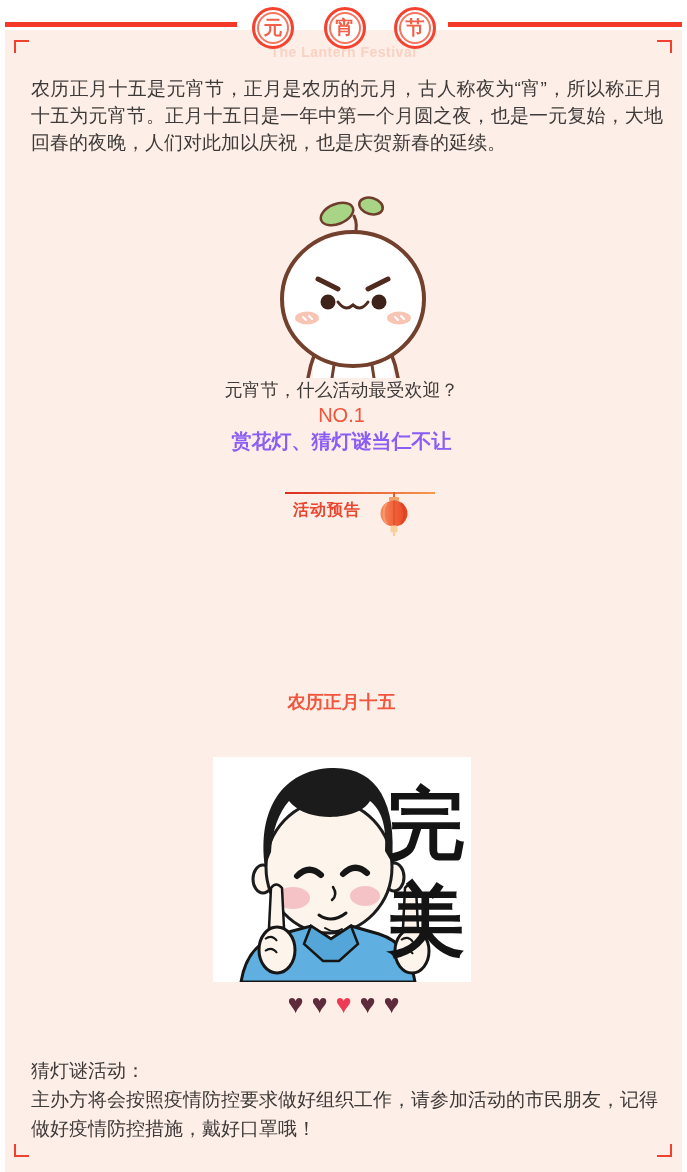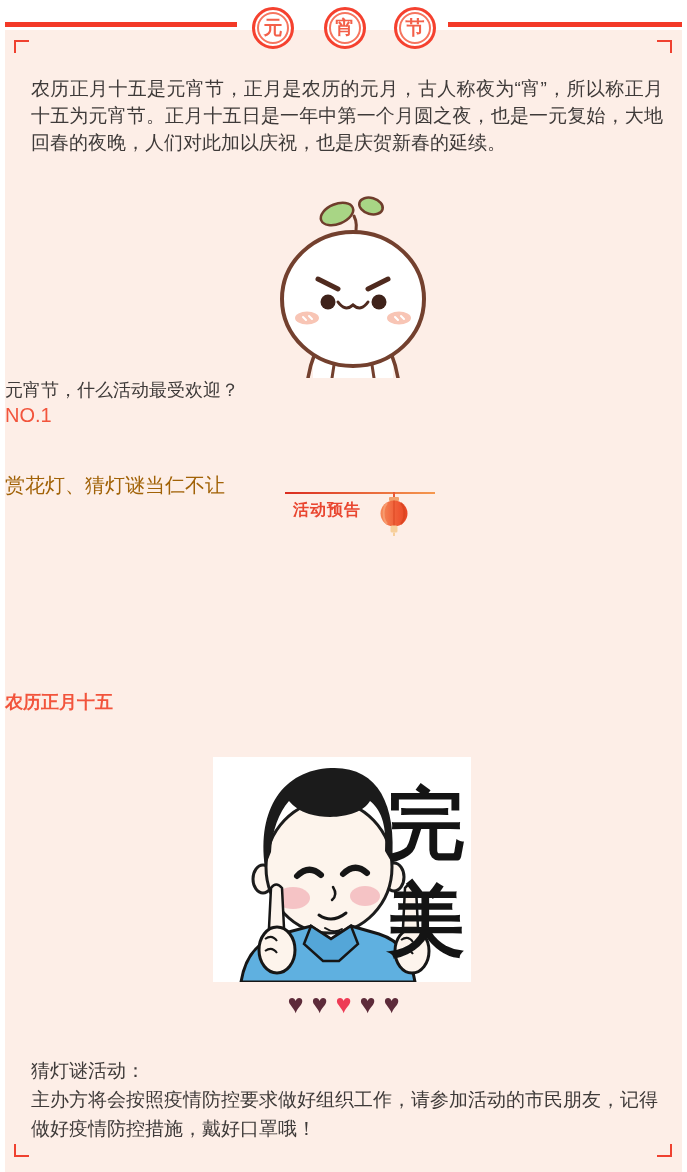--- a/index.html
+++ b/index.html
@@ -30,24 +30,24 @@
   .corner.tr{right:10px;top:10px;border-right:2px solid #ef4130;border-top:2px solid #ef4130;}
   .corner.bl{left:9px;bottom:15px;border-left:2px solid #ef4130;border-bottom:2px solid #ef4130;}
   .corner.br{right:10px;bottom:15px;border-right:2px solid #ef4130;border-bottom:2px solid #ef4130;}
   .subtitle{
     position:absolute;top:14px;left:0;right:0;text-align:center;
     color:#f8d2c2;font-size:14px;font-weight:bold;letter-spacing:.5px;
   }
   .para{position:absolute;left:26px;width:632px;color:#3e3a39;font-size:19px;text-align:justify;}
   .para.intro{top:45px;line-height:27px;}
   .para.announce{top:528px;line-height:29px;font-weight:600;}
-  .centered{position:absolute;left:0;right:4px;text-align:left;}
+  .centered{position:absolute;left:0;right:4px;text-align:center;}
   .question{top:348px;color:#3e3a39;font-size:18px;}
   .rank{top:374px;color:#f2543c;font-size:20px;}
-  .answer{top:398px;color:#a16207;font-size:20px;font-weight:normal;margin-top:44px;}
+  .answer{top:398px;color:#8b5cf6;font-size:20px;font-weight:bold;}
   .cta{top:660px;color:#f2543c;font-size:18px;font-weight:bold;}
   
   .section-header{position:absolute;left:280px;top:458px;width:150px;height:60px;}
   .section-line{position:absolute;left:0;top:4px;width:150px;height:2px;
     background:linear-gradient(90deg,#da2c20,#f5984f);}
   .section-label{position:absolute;left:8px;top:12px;font-size:16px;font-weight:bold;
     color:#e94630;letter-spacing:1px;}
   .lantern{position:absolute;left:94px;top:4px;}
   
   .mascot{position:absolute;left:253px;top:163px;}
@@ -76,20 +76,21 @@
 <div class="title-circle circle-3">
     <span>节</span>
   </div>
 
 <div class="pink-area">
   <div class="corner tl"></div>
   <div class="corner tr"></div>
   <div class="corner bl"></div>
   <div class="corner br"></div>
 
+  <div class="subtitle">The Lantern Festival</div>
 
   <div class="para intro">农历正月十五是元宵节，正月是农历的元月，古人称夜为“宵”，所以称正月十五为元宵节。正月十五日是一年中第一个月圆之夜，也是一元复始，大地回春的夜晚，人们对此加以庆祝，也是庆贺新春的延续。</div>
 
   <svg class="mascot" width="190" height="185" viewBox="0 0 190 185">
     <g>
       <path d="M97,42 Q100,31 96,23" fill="none" stroke="#6f3d2c" stroke-width="3" stroke-linecap="round"></path>
       <ellipse cx="79" cy="21" rx="17" ry="10" fill="#a8d585" stroke="#6f3d2c" stroke-width="2.5" transform="rotate(-22 79 21)"></ellipse>
       <ellipse cx="113" cy="13" rx="12" ry="8" fill="#a8d585" stroke="#6f3d2c" stroke-width="2.5" transform="rotate(16 113 13)"></ellipse>
     </g>
     <path d="M55,185 L55,166 Q95,148 135,166 L135,185 Z" fill="#ffffff"></path>

